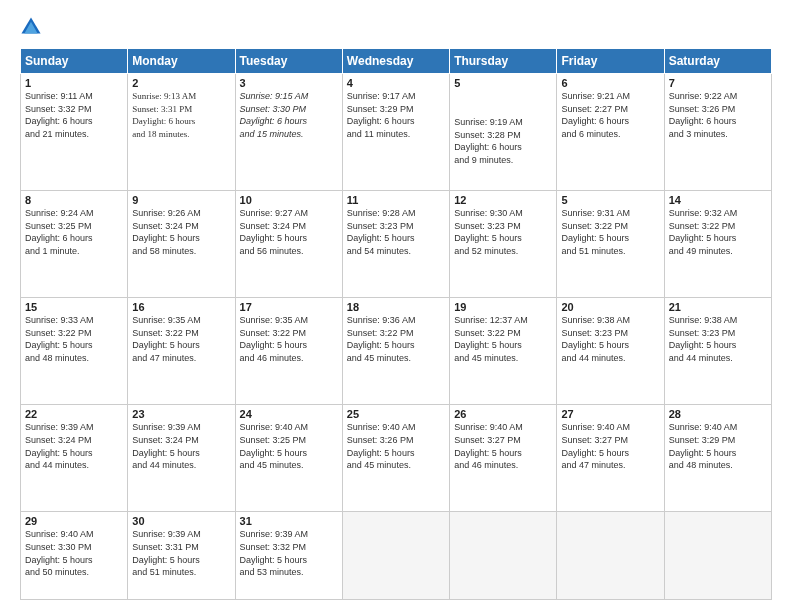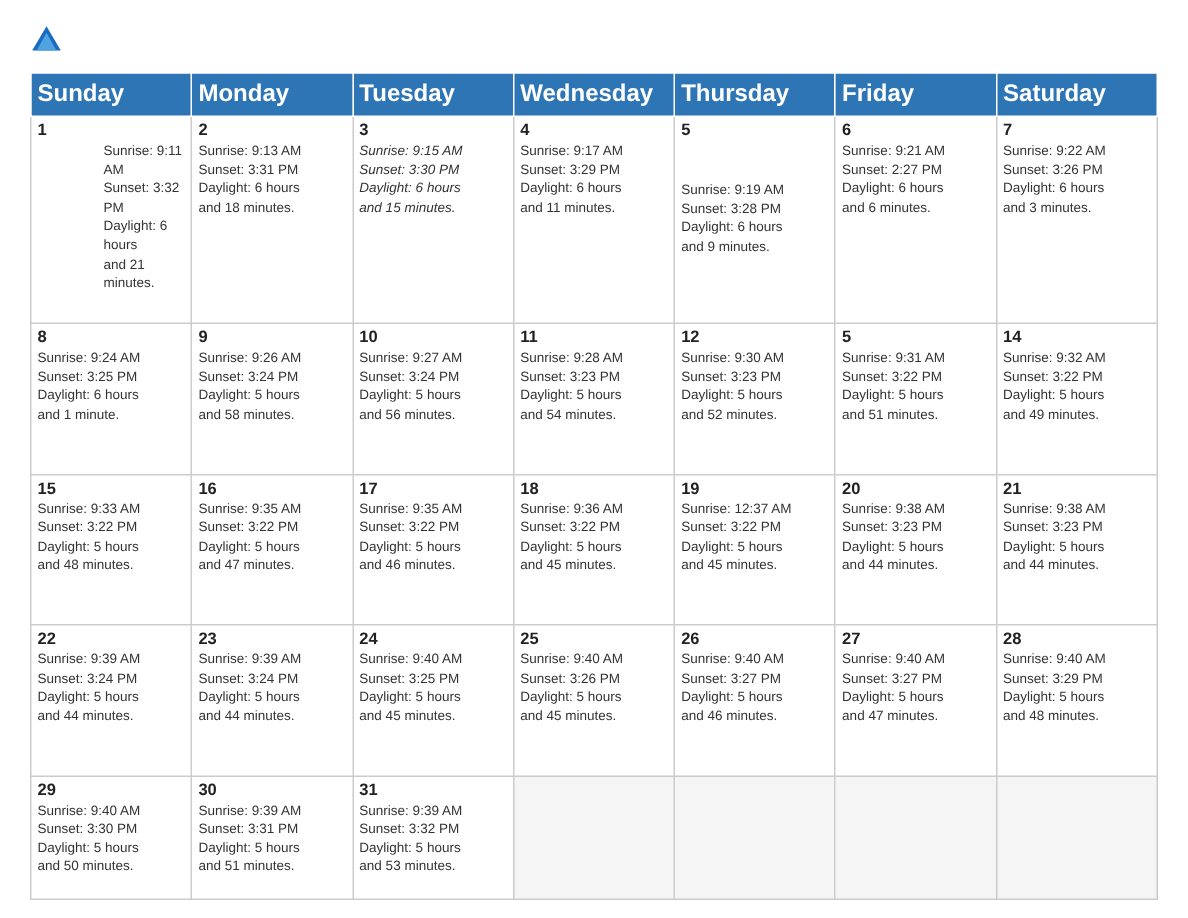--- a/index.html
+++ b/index.html
@@ -62,21 +62,21 @@
     }
     .calendar {
       flex: 1;
       border-collapse: collapse;
       width: 100%;
       table-layout: fixed;
     }
     .calendar thead tr th {
       background: #2e75b6;
       color: #fff;
-      font-size: 16px;
+      font-size: 12px;
       font-weight: bold;
       padding: 5px 4px;
       text-align: left;
       border: 1px solid #fff;
     }
     .calendar tbody tr td {
       border: 1px solid #ccc;
       vertical-align: top;
       padding: 3px 4px;
       font-size: 9.5px;
@@ -133,28 +133,28 @@
           <th>Wednesday</th>
           <th>Thursday</th>
           <th>Friday</th>
           <th>Saturday</th>
         </tr>
     </thead>
     <tbody>
     <tr>
           <td>
             <span class="day-num">1</span>
-            <div class="day-info" style="white-space: pre-line; margin-left: 44px;">Sunrise: 9:11 AM
+            <div class="day-info" style="white-space: pre-line;">Sunrise: 9:11 AM
 Sunset: 3:32 PM
 Daylight: 6 hours
 and 21 minutes.</div>
           </td>
           <td>
             <span class="day-num">2</span>
-            <div class="day-info" style="white-space: pre-line;">Sunrise: 9:13 AM
+            <div class="day-info" style="white-space: pre-line; font-family: Liberation Serif, serif;">Sunrise: 9:13 AM
 Sunset: 3:31 PM
 Daylight: 6 hours
 and 18 minutes.</div>
           </td>
           <td>
             <span class="day-num">3</span>
             <div class="day-info" style="white-space: pre-line; font-style: italic;">Sunrise: 9:15 AM
 Sunset: 3:30 PM
 Daylight: 6 hours
 and 15 minutes.</div>

